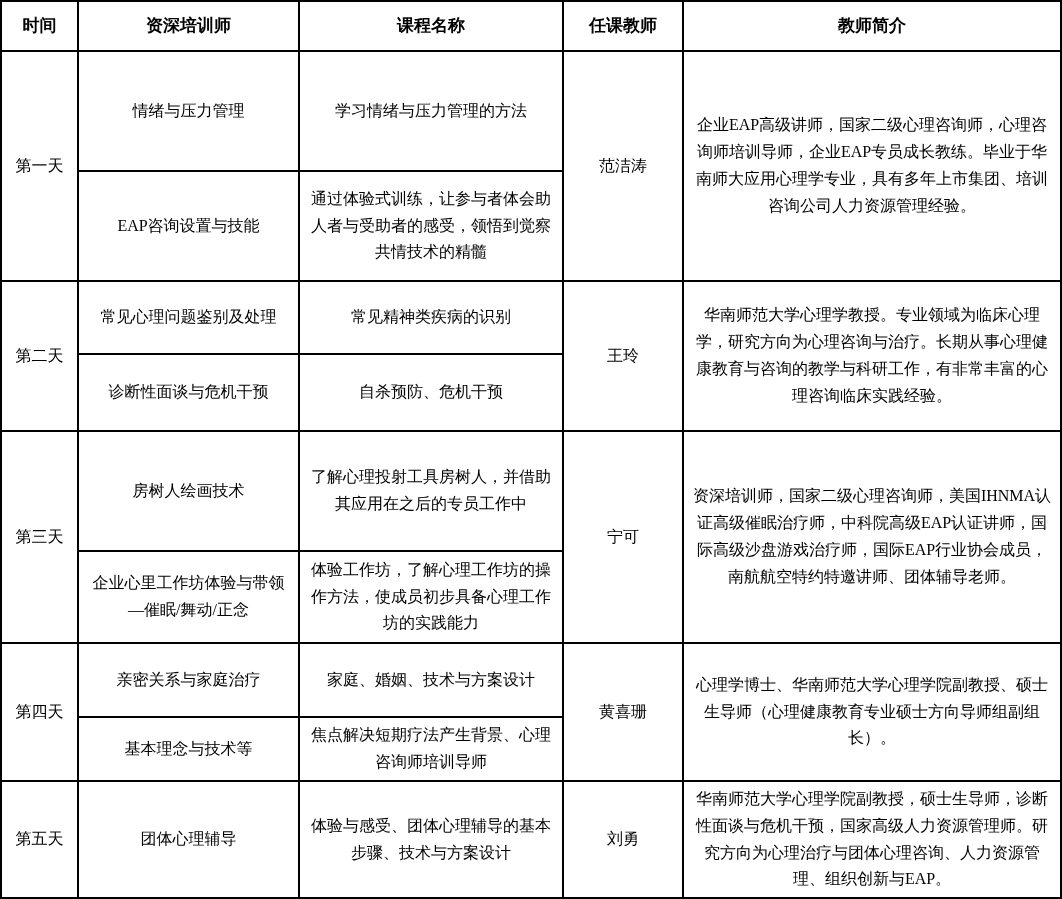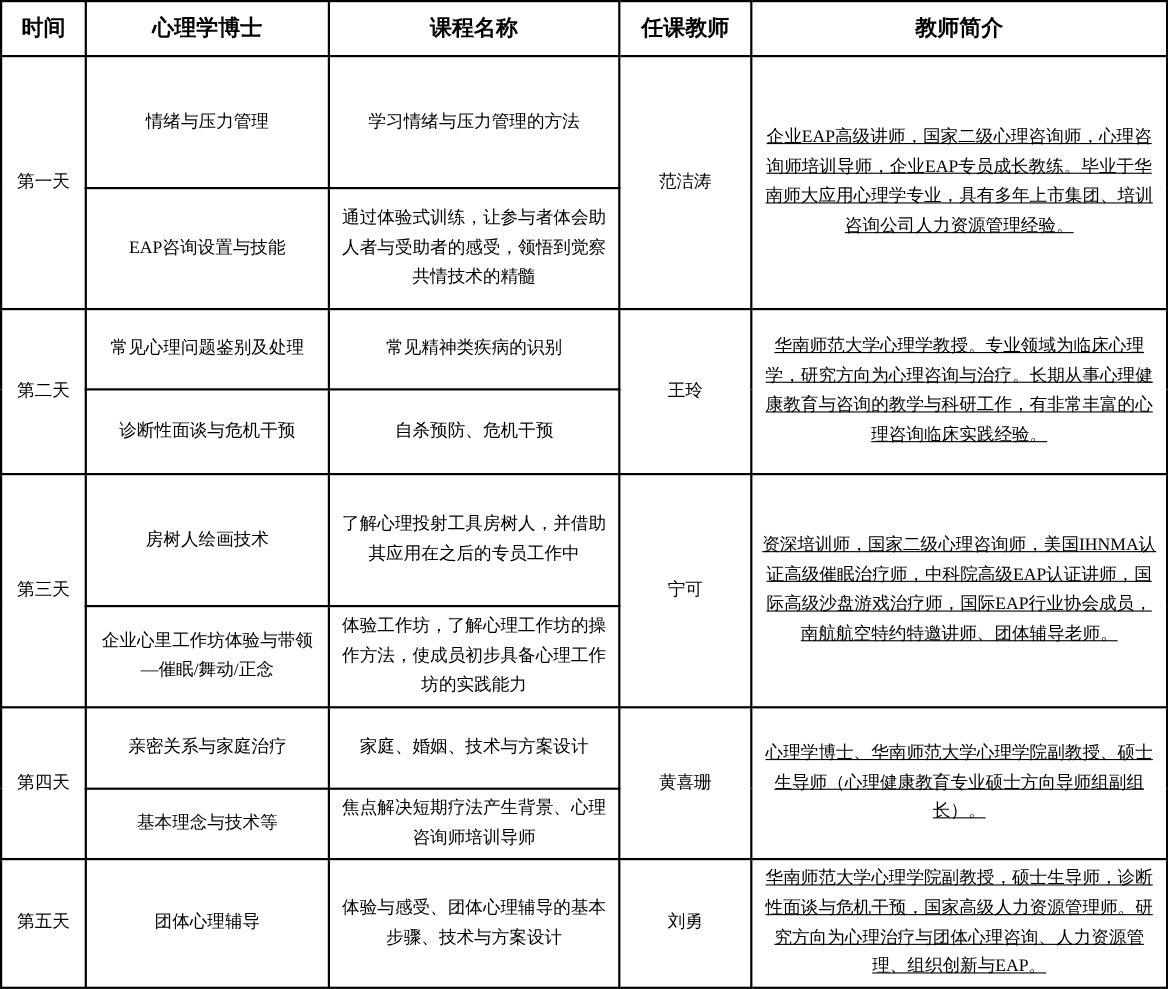--- a/index.html
+++ b/index.html
@@ -32,27 +32,26 @@
     border: 2px solid #000000;
     text-align: center;
     vertical-align: middle;
     font-size: 16px;
     line-height: 1.68;
     padding: 2px 8px;
     box-sizing: border-box;
     overflow: hidden;
   }
   table.schedule th {
-    font-size: 20px;
+    font-size: 17px;
     font-weight: bold;
     line-height: 1.2;
   }
   td.intro {
     padding: 2px 10px;
-    text-decoration: underline;
   }
   
   tr.h50  { height: 50px;  }
   tr.h120 { height: 120px; }
   tr.h110 { height: 110px; }
   tr.h73  { height: 73px;  }
   tr.h77  { height: 77px;  }
   tr.h92  { height: 92px;  }
   tr.h74  { height: 74px;  }
   tr.h64  { height: 64px;  }
@@ -66,21 +65,21 @@
     <colgroup>
       <col class="c-day">
       <col class="c-name">
       <col class="c-content">
       <col class="c-teacher">
       <col class="c-intro">
     </colgroup>
     <thead>
       <tr class="h50">
         <th>时间</th>
-        <th>心理学博士</th>
+        <th>资深培训师</th>
         <th>课程名称</th>
         <th>任课教师</th>
         <th>教师简介</th>
       </tr>
     </thead>
     <tbody>
 
       <tr class="h120">
         <td rowspan="2">第一天</td>
         <td>情绪与压力管理</td>

